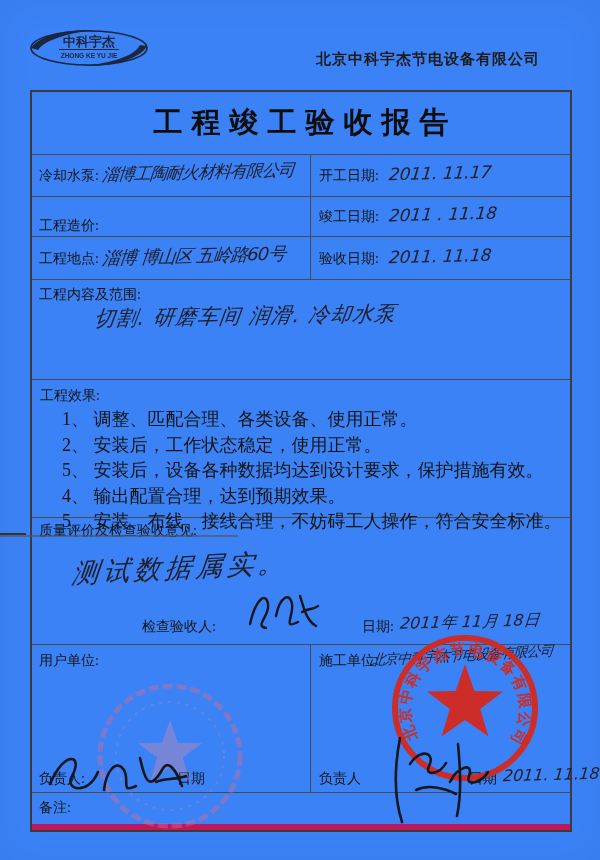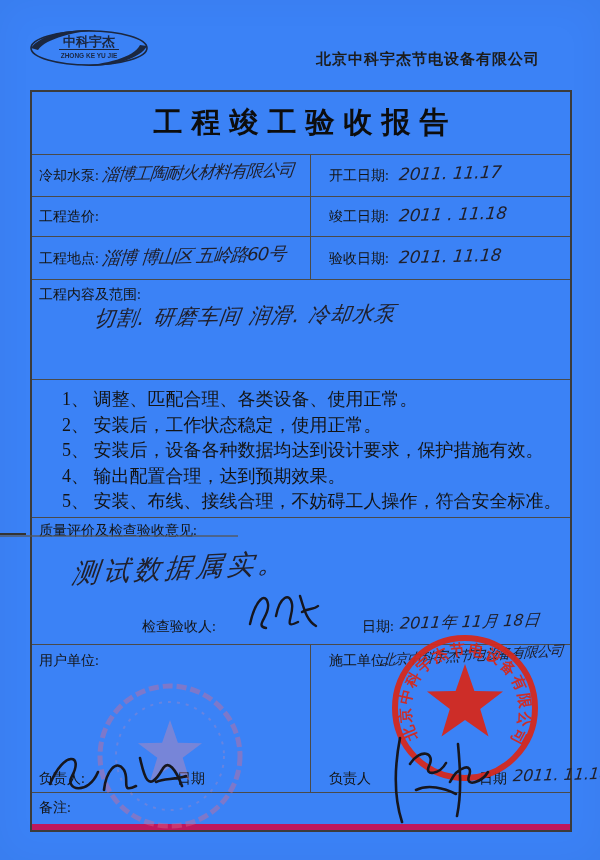--- a/index.html
+++ b/index.html
@@ -9,21 +9,21 @@
   
   .hdr-company{position:absolute;top:50px;left:0;width:540px;text-align:right;
       font-family:"Liberation Sans",sans-serif;font-weight:bold;font-size:15px;color:#1c1c1c;letter-spacing:1px;}
   .logo{position:absolute;top:26px;left:26px;}
   
   .ftable{position:absolute;left:30px;top:90px;width:538px;border:2px solid #3b3b3b;background:transparent;}
   .row{position:relative;border-bottom:1px solid #4a4a4a;box-sizing:border-box;}
   .row:last-child{border-bottom:6px solid #be185d;}
   .split{display:flex;}
   .cellL{width:279px;border-right:1px solid #4a4a4a;box-sizing:border-box;position:relative;}
-  .cellR{flex:1;position:relative;margin-left:10px;}
+  .cellR{flex:1;position:relative;}
   .lab{font-size:14px;color:#141414;white-space:nowrap;}
   .title-row{height:63px;display:flex;align-items:center;justify-content:center;}
   .doc-title{font-size:29px;font-weight:bold;letter-spacing:9px;color:#0d0d0d;padding-left:9px;text-align:center;}
   
   .hand{font-family:"DejaVu Sans",sans-serif;font-style:italic;color:#20202c;
         transform:rotate(-1.5deg) skewX(-7deg);display:inline-block;}
   
   .fx-item{font-size:18px;color:#141414;line-height:25.5px;white-space:nowrap;}
   
   .stampR{position:absolute;left:385px;top:628px;}
@@ -61,21 +61,21 @@
         <span class="hand" style="position:absolute;left:70px;top:6px;font-size:17px;letter-spacing:-1px;white-space:nowrap;">淄博工陶耐火材料有限公司</span>
       </div>
       <div class="cellR">
         <span class="lab" style="position:absolute;left:8px;top:12px;">开工日期:</span>
         <span class="hand" style="position:absolute;left:78px;top:8px;font-size:17px;">2011. 11.17</span>
       </div>
     </div>
 
     <div class="row split" style="height:40px;">
       <div class="cellL">
-        <span class="lab" style="position:absolute;left:7px;top:11px;">工程造价:</span>
+        <span class="lab" style="position:absolute;left:7px;top:20px;">工程造价:</span>
       </div>
       <div class="cellR">
         <span class="lab" style="position:absolute;left:8px;top:11px;">竣工日期:</span>
         <span class="hand" style="position:absolute;left:78px;top:7px;font-size:17px;">2011 . 11.18</span>
       </div>
     </div>
 
     <div class="row split" style="height:43px;">
       <div class="cellL">
         <span class="lab" style="position:absolute;left:7px;top:13px;">工程地点:</span>
@@ -86,20 +86,21 @@
         <span class="hand" style="position:absolute;left:78px;top:9px;font-size:17px;">2011. 11.18</span>
       </div>
     </div>
 
     <div class="row" style="height:100px;">
       <span class="lab" style="position:absolute;left:7px;top:6px;">工程内容及范围:</span>
       <span class="hand" style="position:absolute;left:62px;top:22px;font-size:21px;letter-spacing:1px;white-space:nowrap;transform:rotate(-1deg) skewX(-8deg);">切割. 研磨车间 润滑. 冷却水泵</span>
     </div>
 
     <div class="row" style="height:138px;padding:7px 0 0 8px;">
+      <div class="lab" style="margin-bottom:2px;">工程效果:</div>
       <div style="padding-left:22px;">
         <div class="fx-item">1、 调整、匹配合理、各类设备、使用正常。</div>
         <div class="fx-item">2、 安装后，工作状态稳定，使用正常。</div>
         <div class="fx-item">5、 安装后，设备各种数据均达到设计要求，保护措施有效。</div>
         <div class="fx-item">4、 输出配置合理，达到预期效果。</div>
         <div class="fx-item">5、 安装、布线、接线合理，不妨碍工人操作，符合安全标准。</div>
       </div>
     </div>
 
     <div class="row" style="height:127px;">

